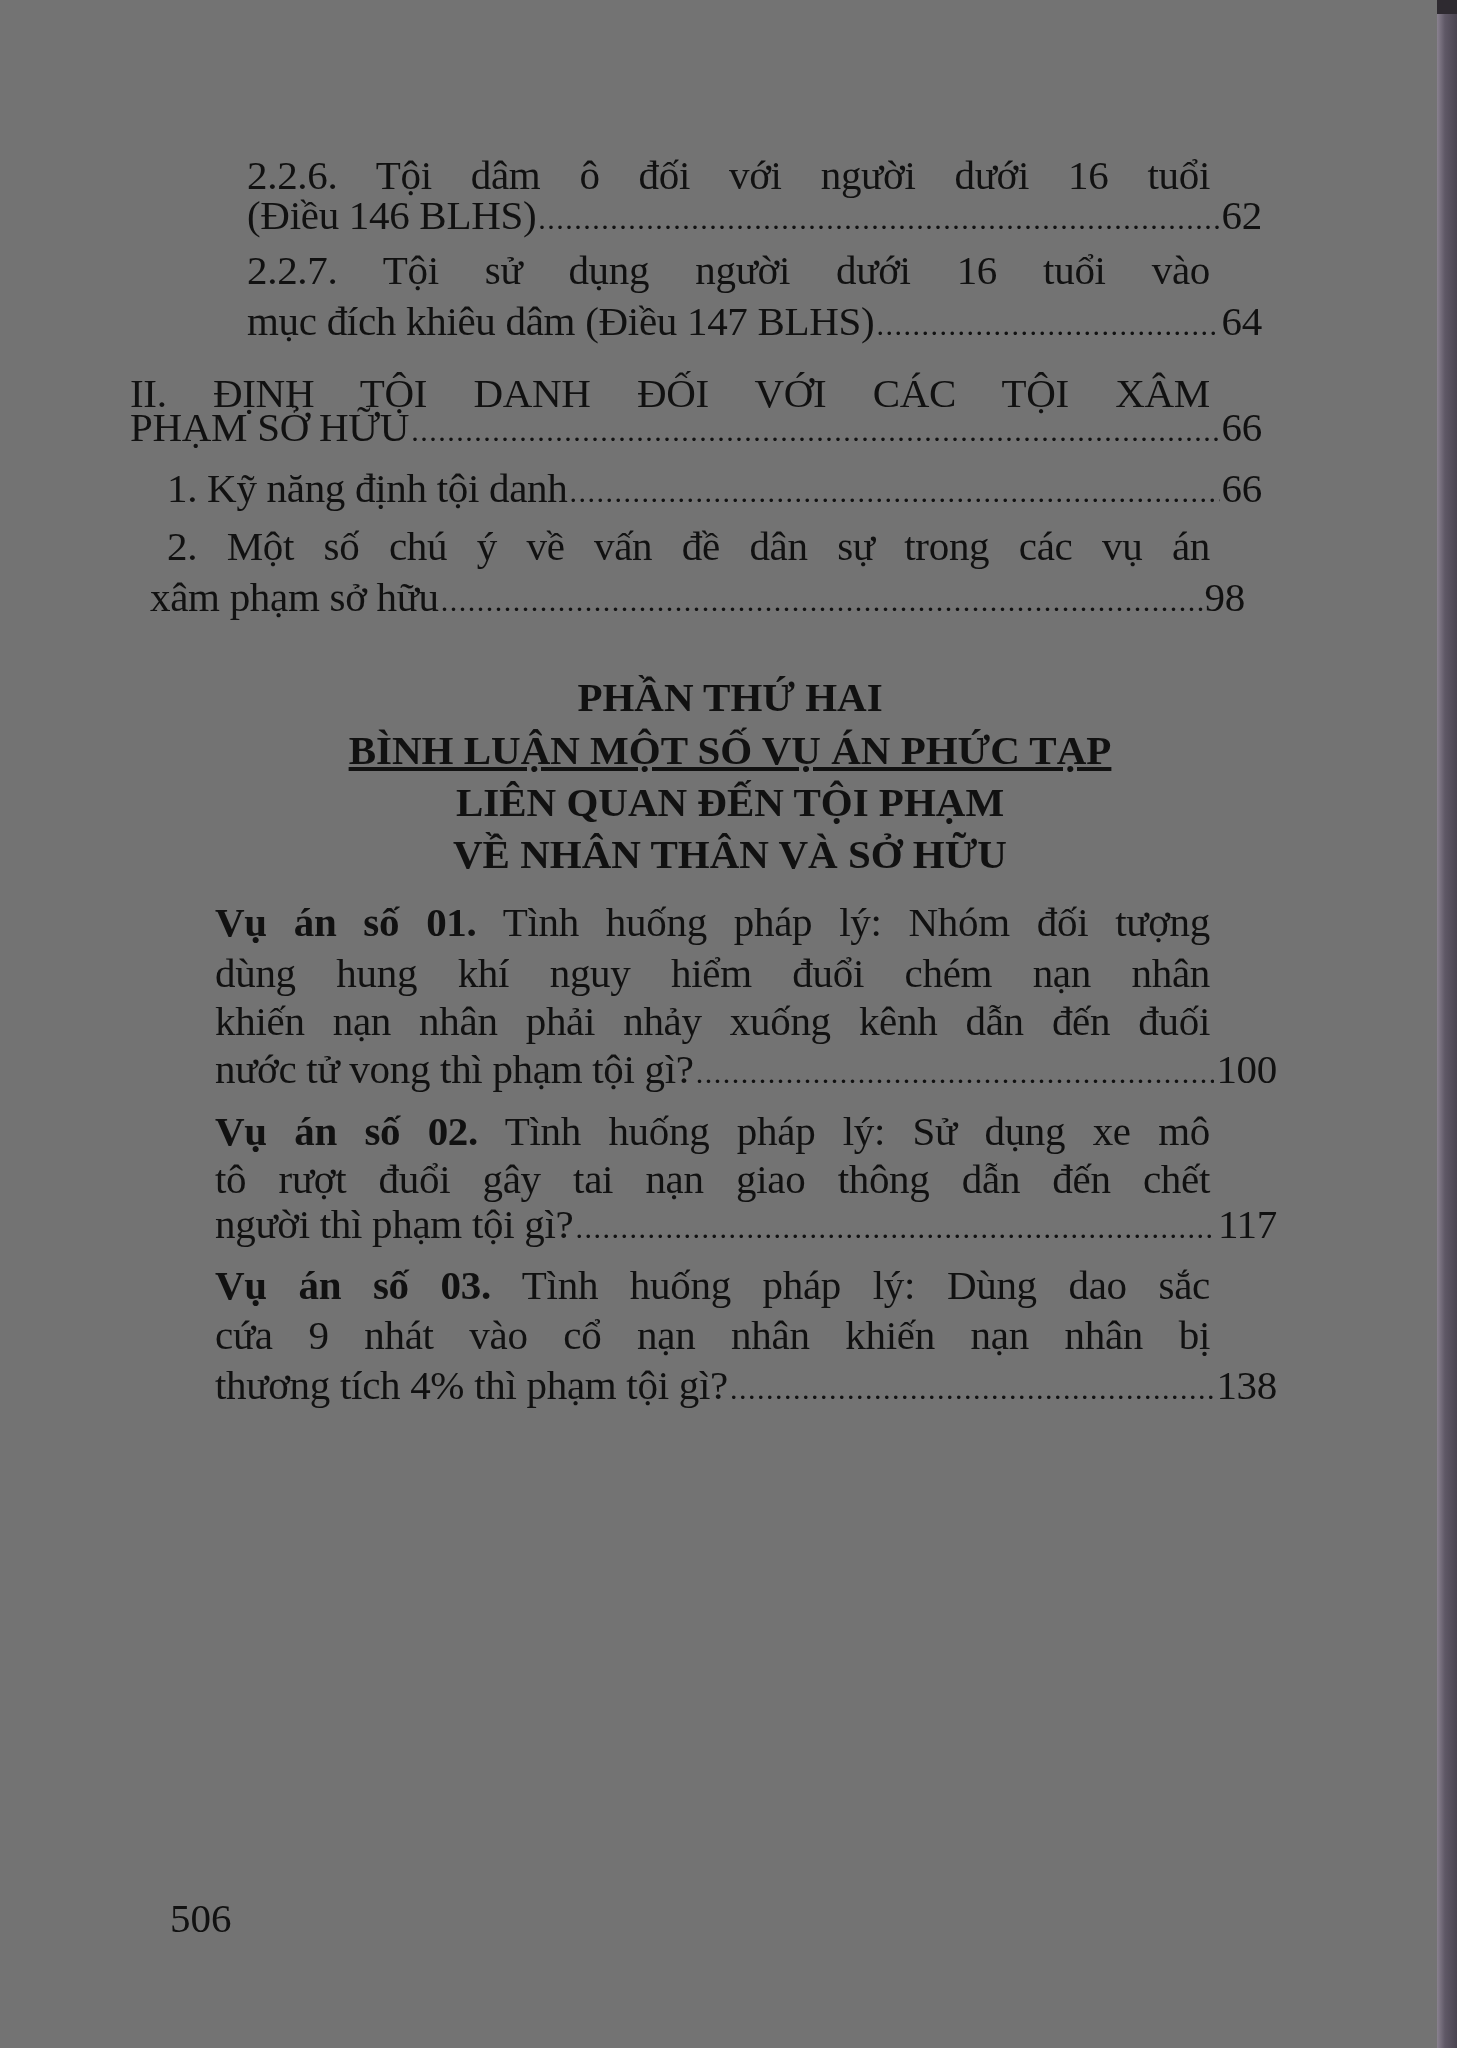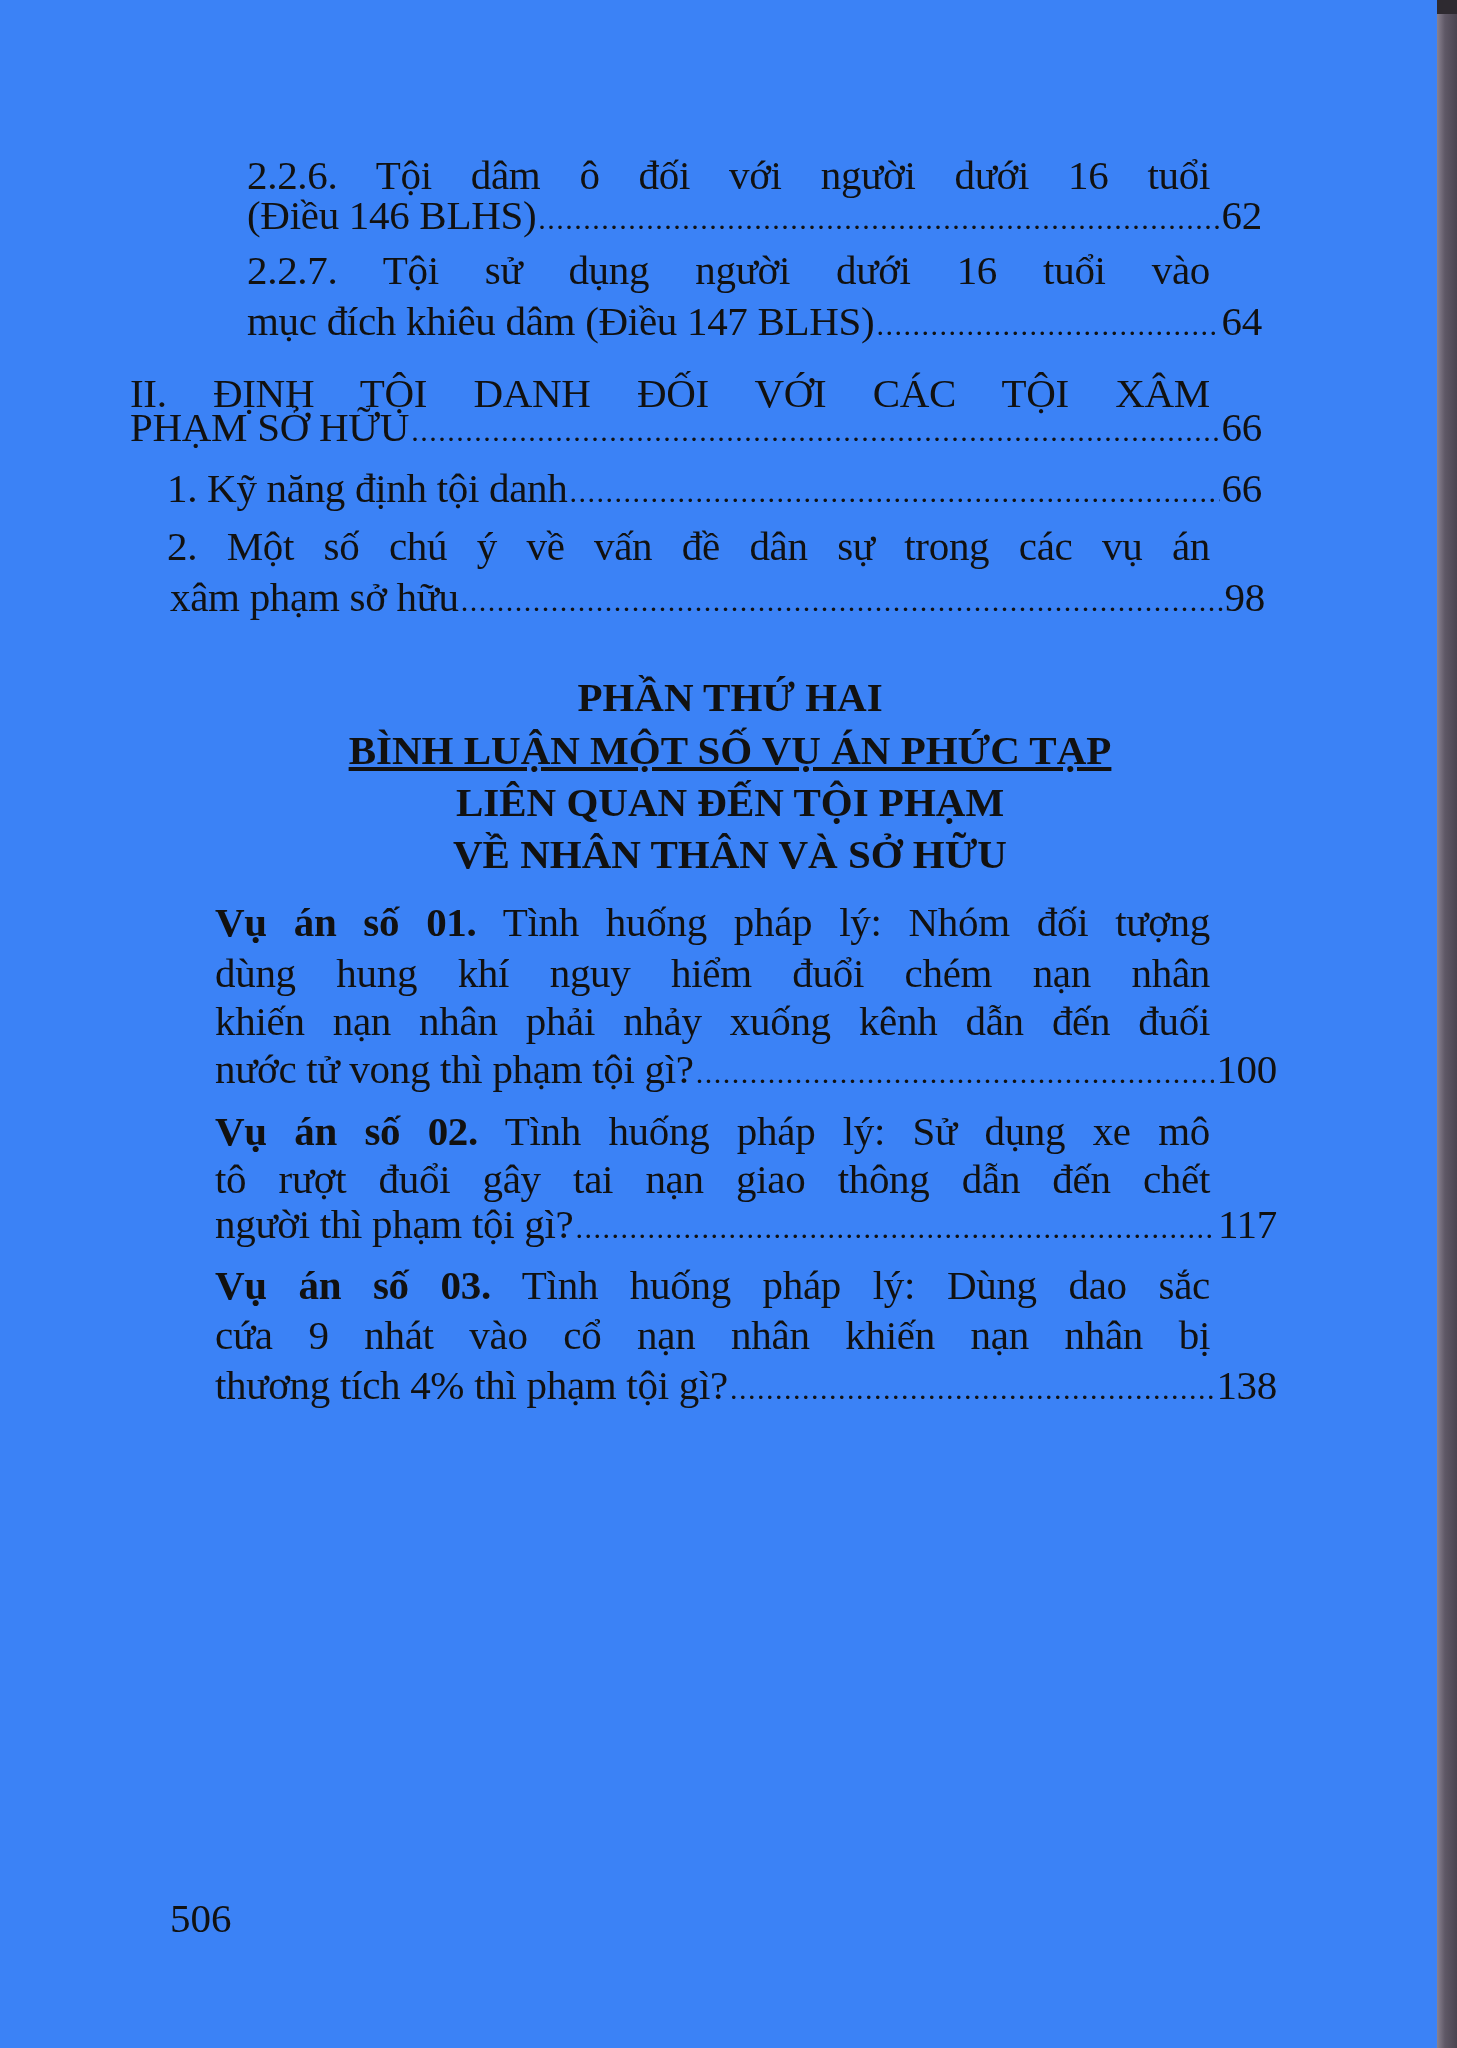--- a/index.html
+++ b/index.html
@@ -2,21 +2,21 @@
 <html><head>
 <meta charset="utf-8">
 <style>
   html, body { margin:0; padding:0; }
   body {
     width:1457px; height:2048px; position:relative; overflow:hidden;
     background:#ffffff;
     font-family:"Liberation Serif", "DejaVu Serif", serif;
     color:#111111;
   }
-  .page { position:absolute; left:0; top:0; width:1457px; height:2048px; background:#3b82f6; }
+  .page { position:absolute; left:0; top:0; width:1457px; height:2048px; background:#737373; }
   .spine {
     position:absolute; top:0; right:0; width:20px; height:2048px;
     background:linear-gradient(to right, #8a8290 0%, #5f5866 40%, #4a4450 100%);
   }
   .spine-top { position:absolute; top:0; right:0; width:20px; height:14px; background:#2e2a30; }
   .line {
     position:absolute; font-size:41px; line-height:50px; white-space:nowrap;
     letter-spacing:-0.3px;
   }
   .lead {
@@ -66,21 +66,21 @@
     <span class="pg">66</span>
   </div>
 
   <div class="lead" style="left:167px; top:463px; width:1095px;">
     <span class="txt">1. Kỹ năng định tội danh</span>
     <span class="dots"></span>
     <span class="pg">66</span>
   </div>
 
   <div class="line just" style="left:167px; top:521px; width:1043px;">2. Một số chú ý về vấn đề dân sự trong các vụ án</div>
-  <div class="lead" style="left:170px; top:572px; width:1095px;">
+  <div class="lead" style="left:150px; top:572px; width:1095px;">
     <span class="txt">xâm phạm sở hữu</span>
     <span class="dots"></span>
     <span class="pg">98</span>
   </div>
 
   <div class="head" style="top:672px;">PHẦN THỨ HAI</div>
   <div class="head" style="top:725px;text-decoration:underline;">BÌNH LUẬN MỘT SỐ VỤ ÁN PHỨC TẠP</div>
   <div class="head" style="top:777px;">LIÊN QUAN ĐẾN TỘI PHẠM</div>
   <div class="head" style="top:829px;">VỀ NHÂN THÂN VÀ SỞ HỮU</div>
 

